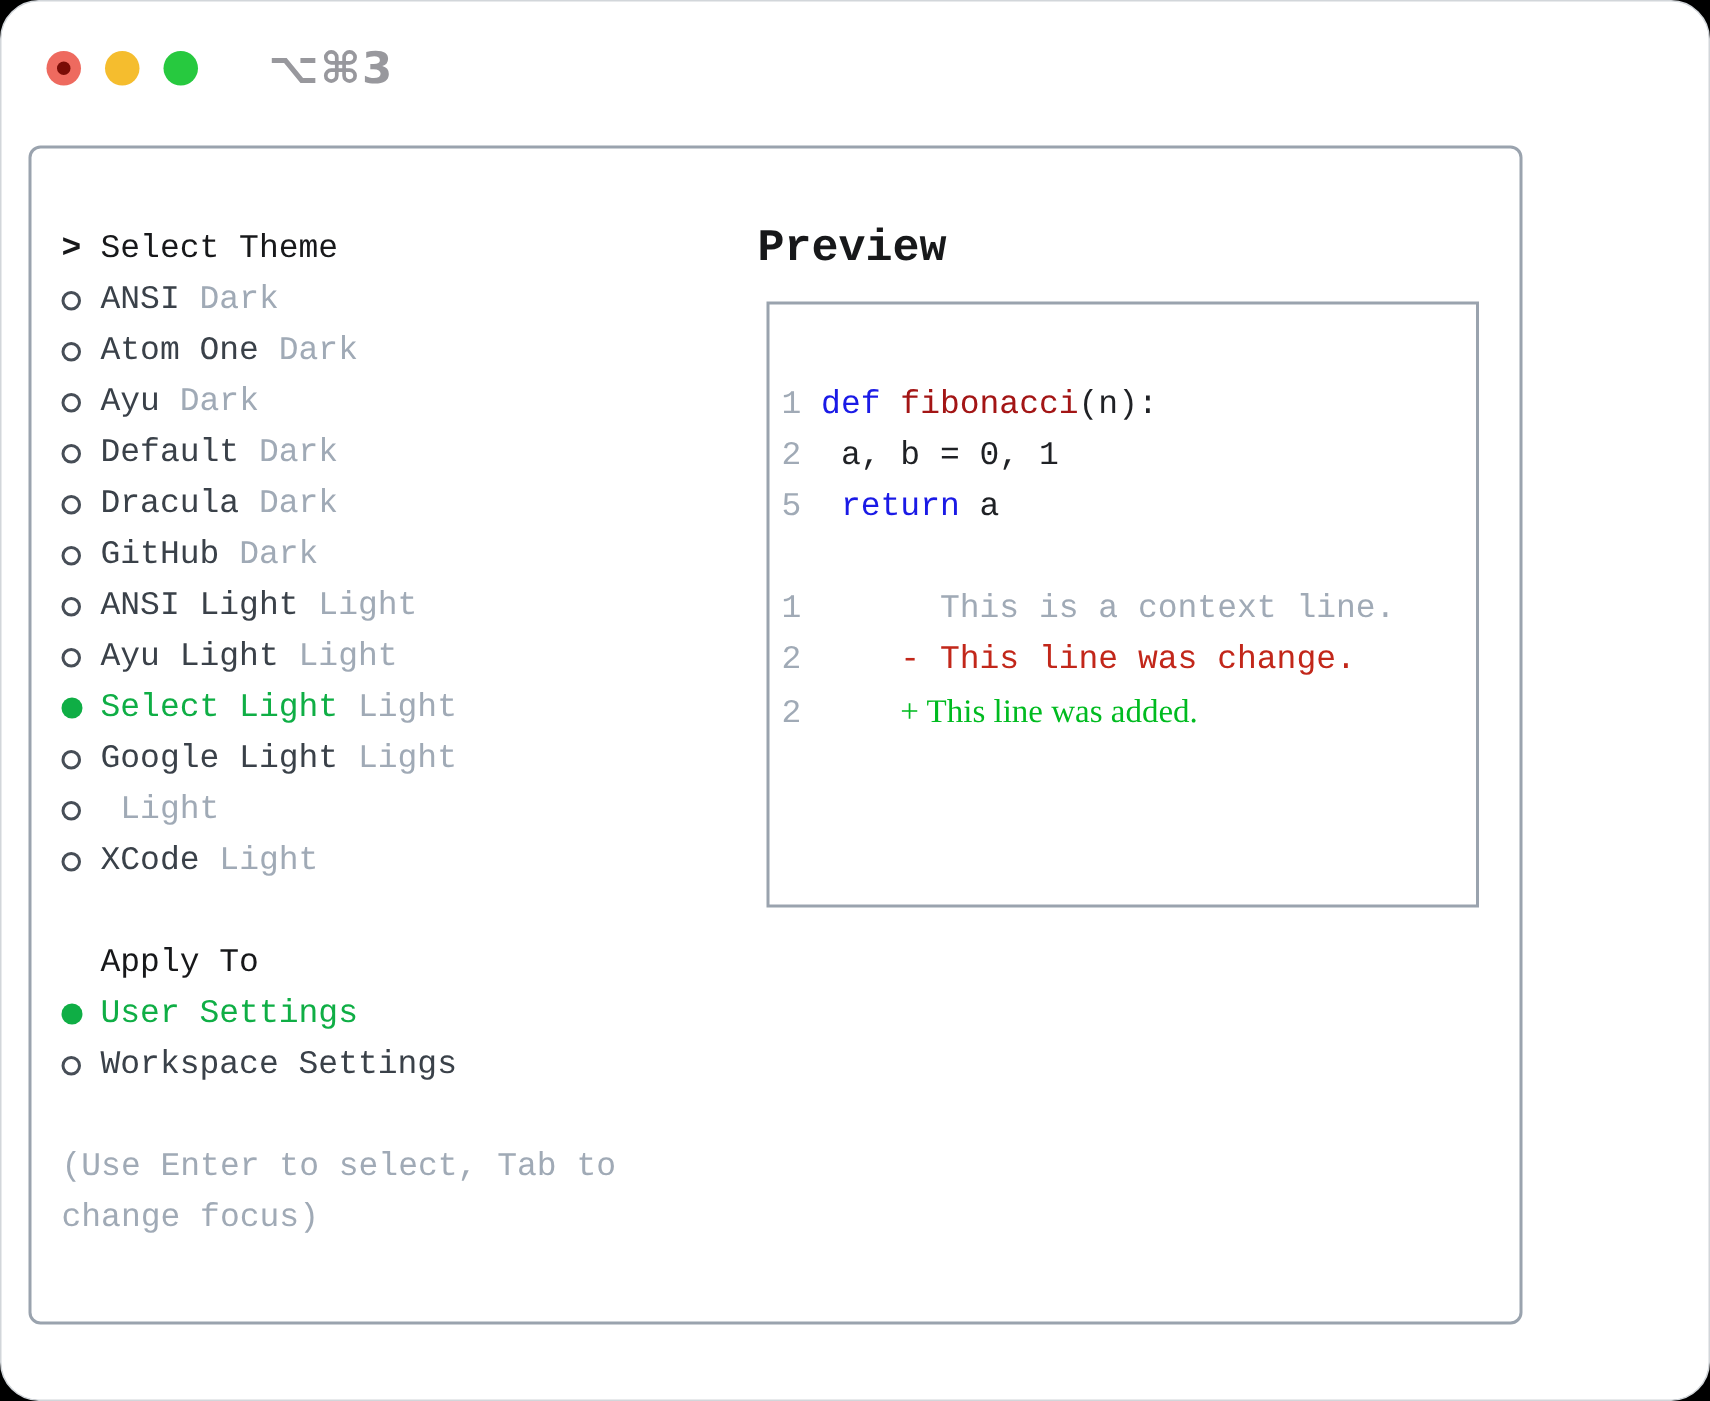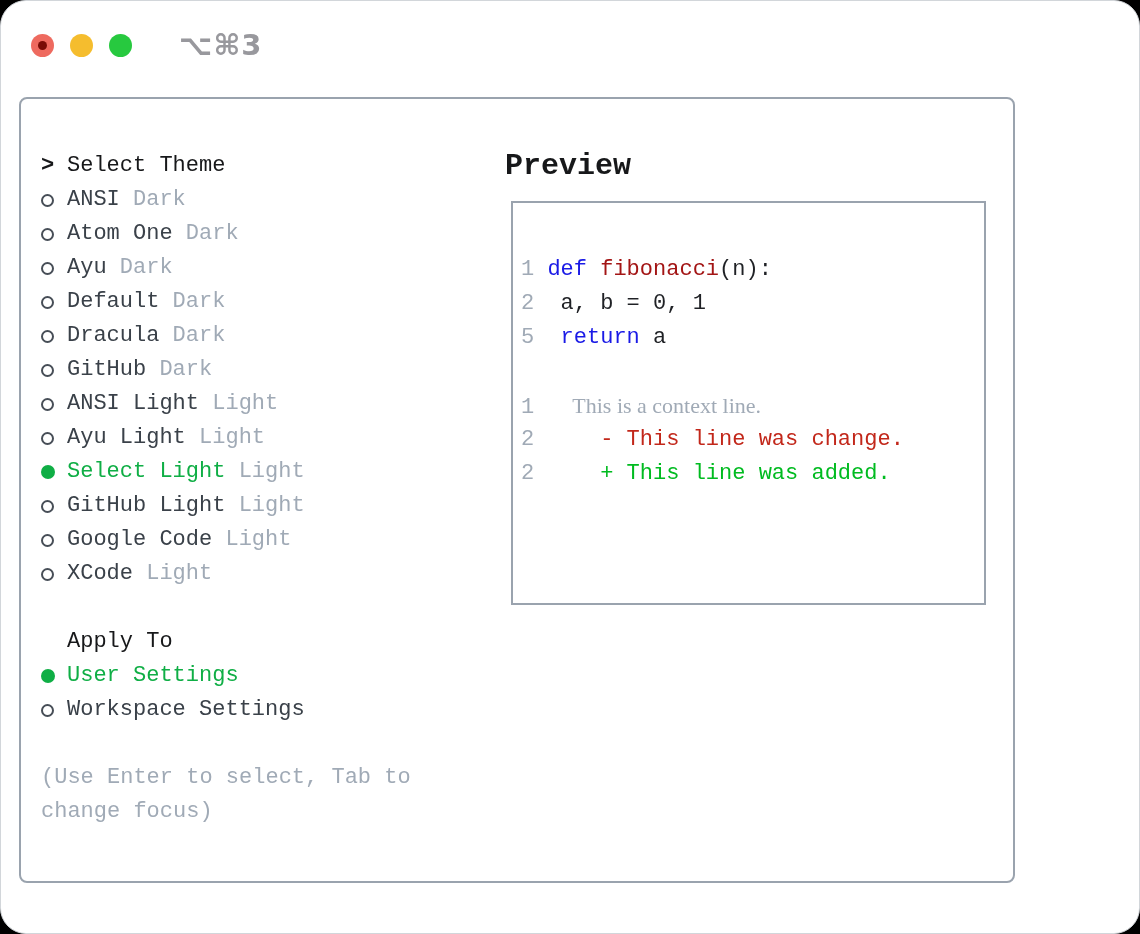--- a/index.html
+++ b/index.html
@@ -46,23 +46,23 @@
   .preview-title{position:absolute; left:484px; top:50px; height:34px; line-height:34px; font-size:30px; font-weight:bold; color:var(--header);}
   .preview-box{
     position:absolute; left:490px; top:102px; width:475px; height:404px;
     border:2px solid var(--border); background:#fff; padding:50px 6px 0 8px; overflow:hidden;
   }
   .pline{white-space:pre; font-size:22px; line-height:34px; height:34px;}
   .tk-num{color:var(--dim);}
   .tk-kw{color:var(--kw);}
   .tk-fn{color:var(--fn);}
   .tk-code{color:var(--code);}
-  .tk-dim{color:var(--dim);font-family:Liberation Serif, serif;}
+  .tk-dim{color:var(--dim);}
   .tk-del{color:var(--del);}
-  .tk-add{color:var(--add);}
+  .tk-add{color:var(--add);font-family:Liberation Serif, serif;}
 </style>
 </head>
 <body>
 
 <div class="window">
 
   <div class="titlebar">
     <div class="light light-close">
       <div class="dot"></div>
     </div>
@@ -82,22 +82,22 @@
       <div id="theme-list">
           <div class="row"><span class="cell-marker"><span class="ring"></span></span><span>ANSI</span><span class="tag"> Dark</span></div>
           <div class="row"><span class="cell-marker"><span class="ring"></span></span><span>Atom One</span><span class="tag"> Dark</span></div>
           <div class="row"><span class="cell-marker"><span class="ring"></span></span><span>Ayu</span><span class="tag"> Dark</span></div>
           <div class="row"><span class="cell-marker"><span class="ring"></span></span><span>Default</span><span class="tag"> Dark</span></div>
           <div class="row"><span class="cell-marker"><span class="ring"></span></span><span>Dracula</span><span class="tag"> Dark</span></div>
           <div class="row"><span class="cell-marker"><span class="ring"></span></span><span>GitHub</span><span class="tag"> Dark</span></div>
           <div class="row"><span class="cell-marker"><span class="ring"></span></span><span>ANSI Light</span><span class="tag"> Light</span></div>
           <div class="row"><span class="cell-marker"><span class="ring"></span></span><span>Ayu Light</span><span class="tag"> Light</span></div>
           <div class="row"><span class="cell-marker"><span class="dot-sel"></span></span><span class="sel">Select Light</span><span class="tag"> Light</span></div>
-          <div class="row"><span class="cell-marker"><span class="ring"></span></span><span>GitHub Light</span><span class="tag"> Light</span></div>
-          <div class="row"><span class="cell-marker"><span class="ring"></span></span><span>Google Code</span><span class="tag"> Light</span></div>
+          <div class="row"><span class="cell-marker"><span class="ring"></span></span><span>Google Light</span><span class="tag"> Light</span></div>
+          <div class="row"><span class="cell-marker"><span class="ring"></span></span><span class="tag"> Light</span></div>
           <div class="row"><span class="cell-marker"><span class="ring"></span></span><span>XCode</span><span class="tag"> Light</span></div>
         </div>
 
       <div class="row blank"></div>
 
       <div class="row">
         <span class="cell-marker"></span>
         <span class="hdr">Apply To</span>
       </div>
 

